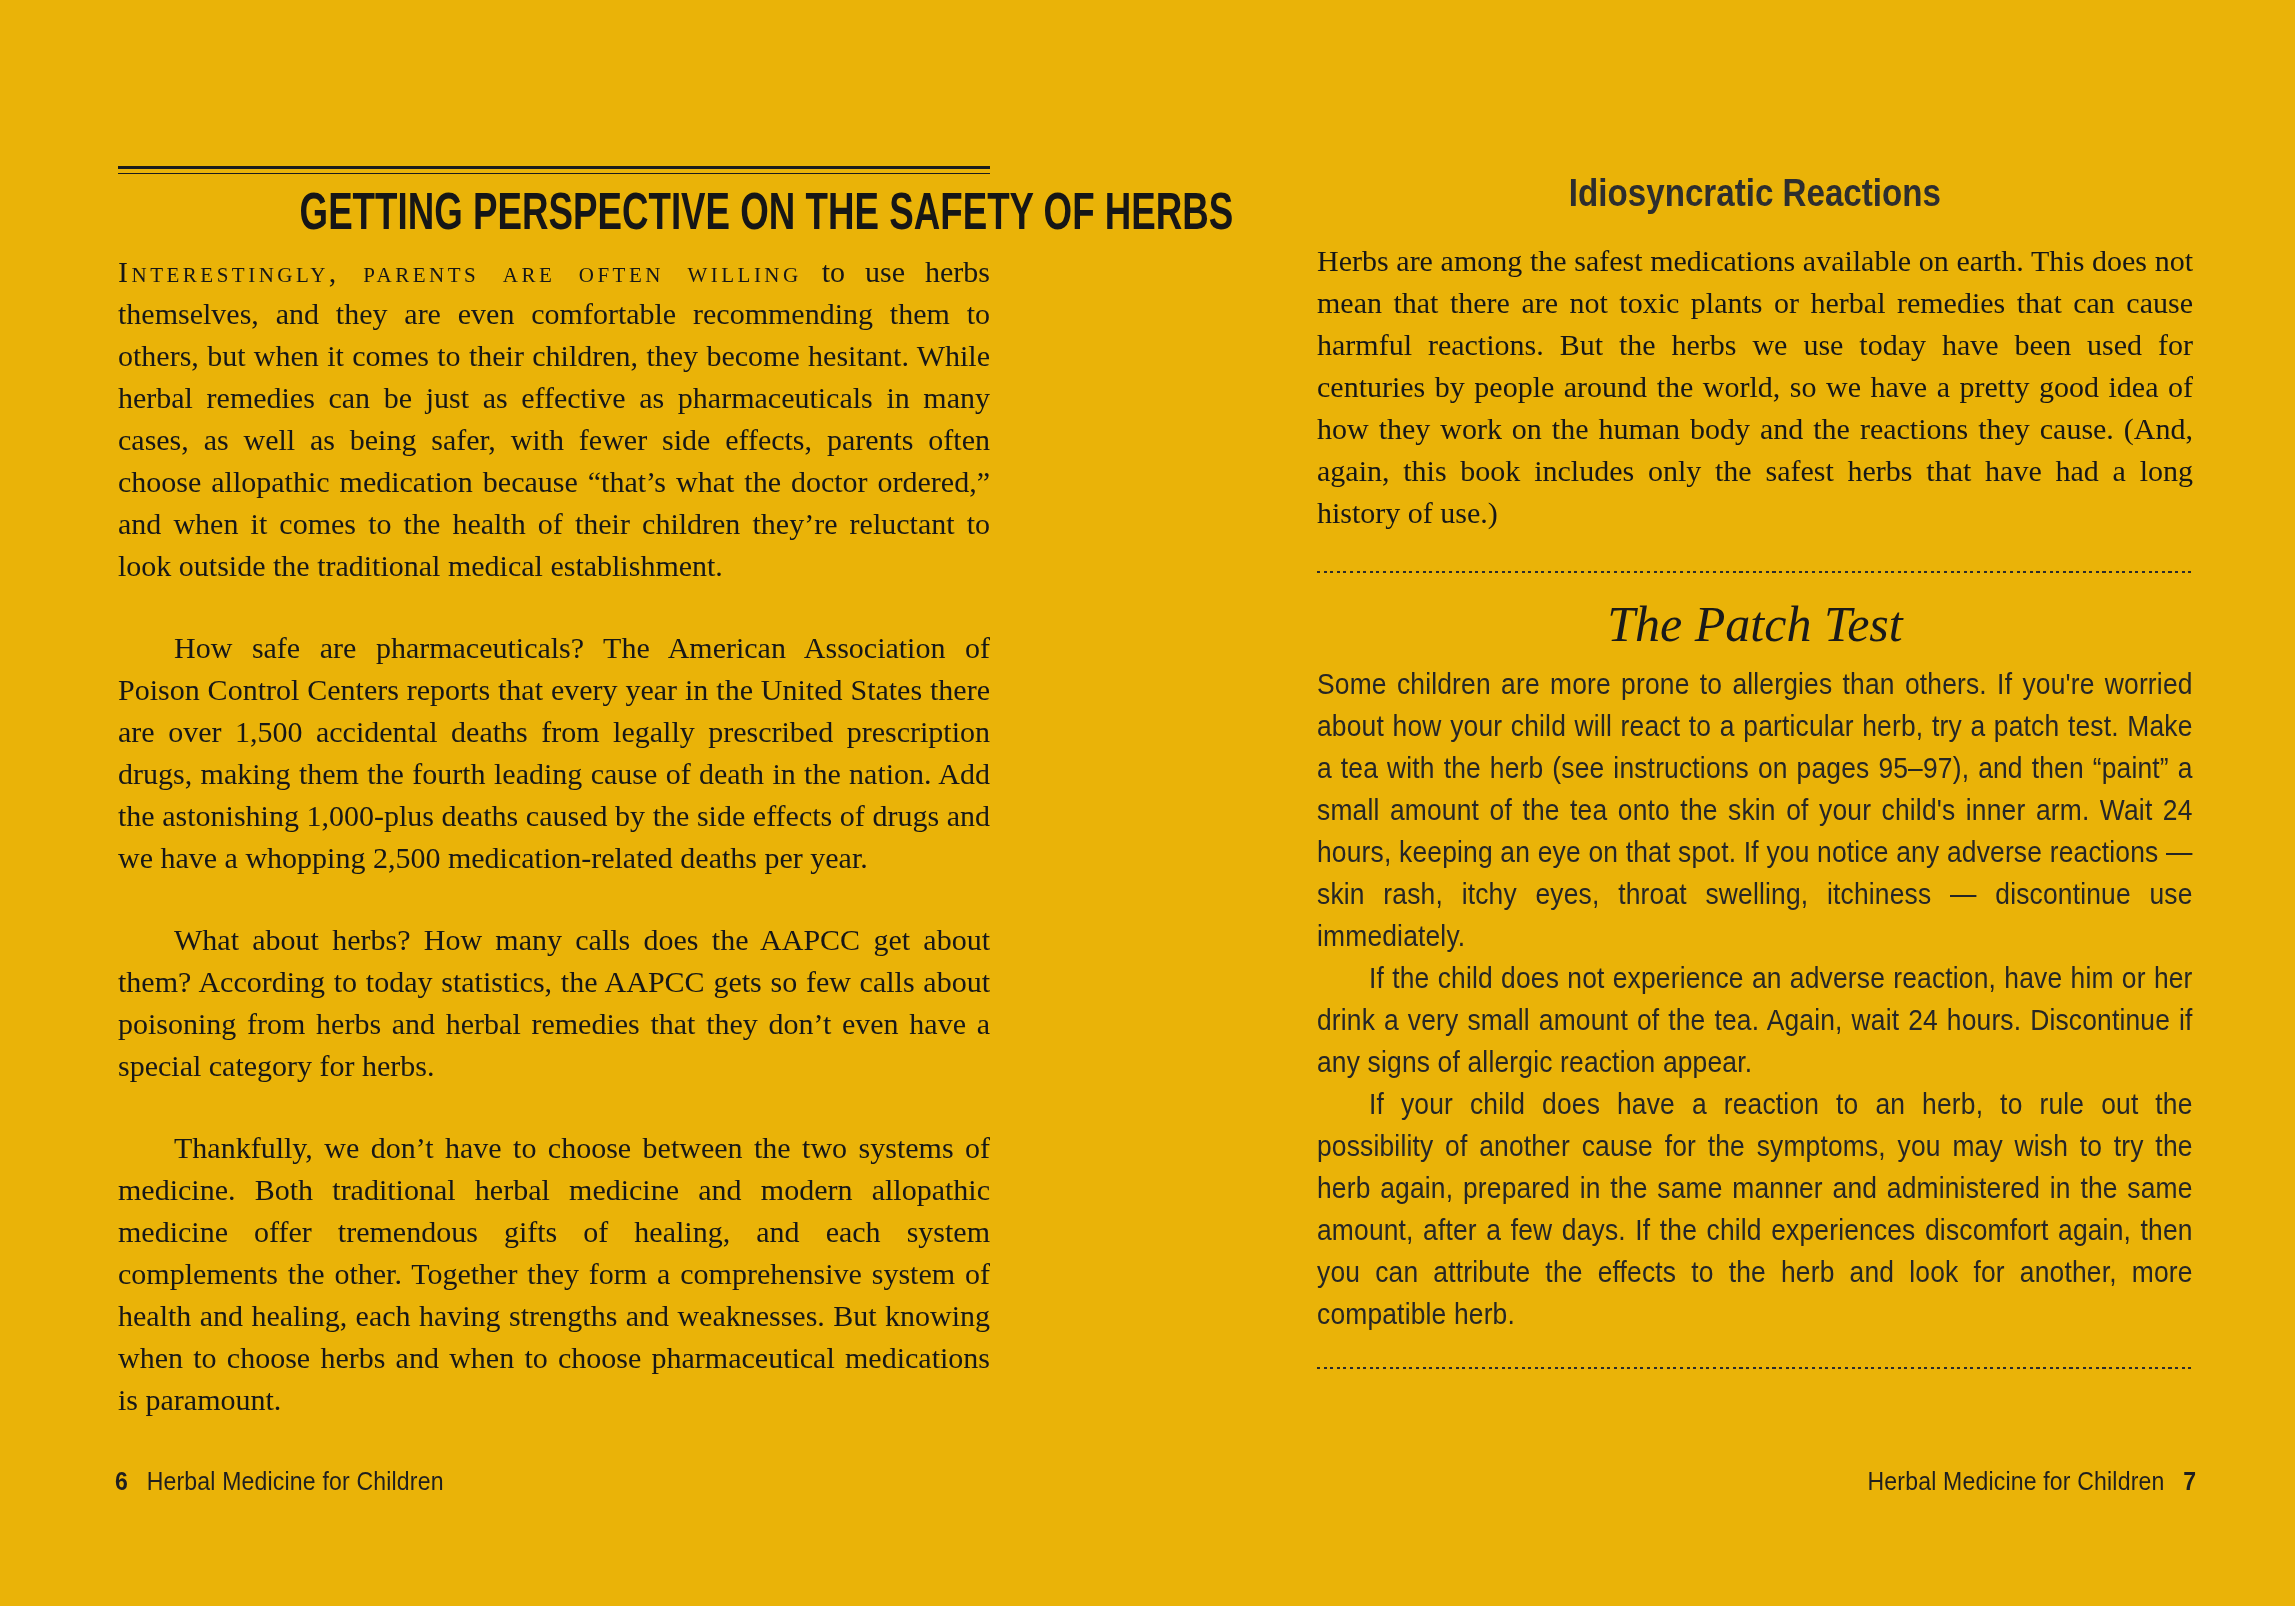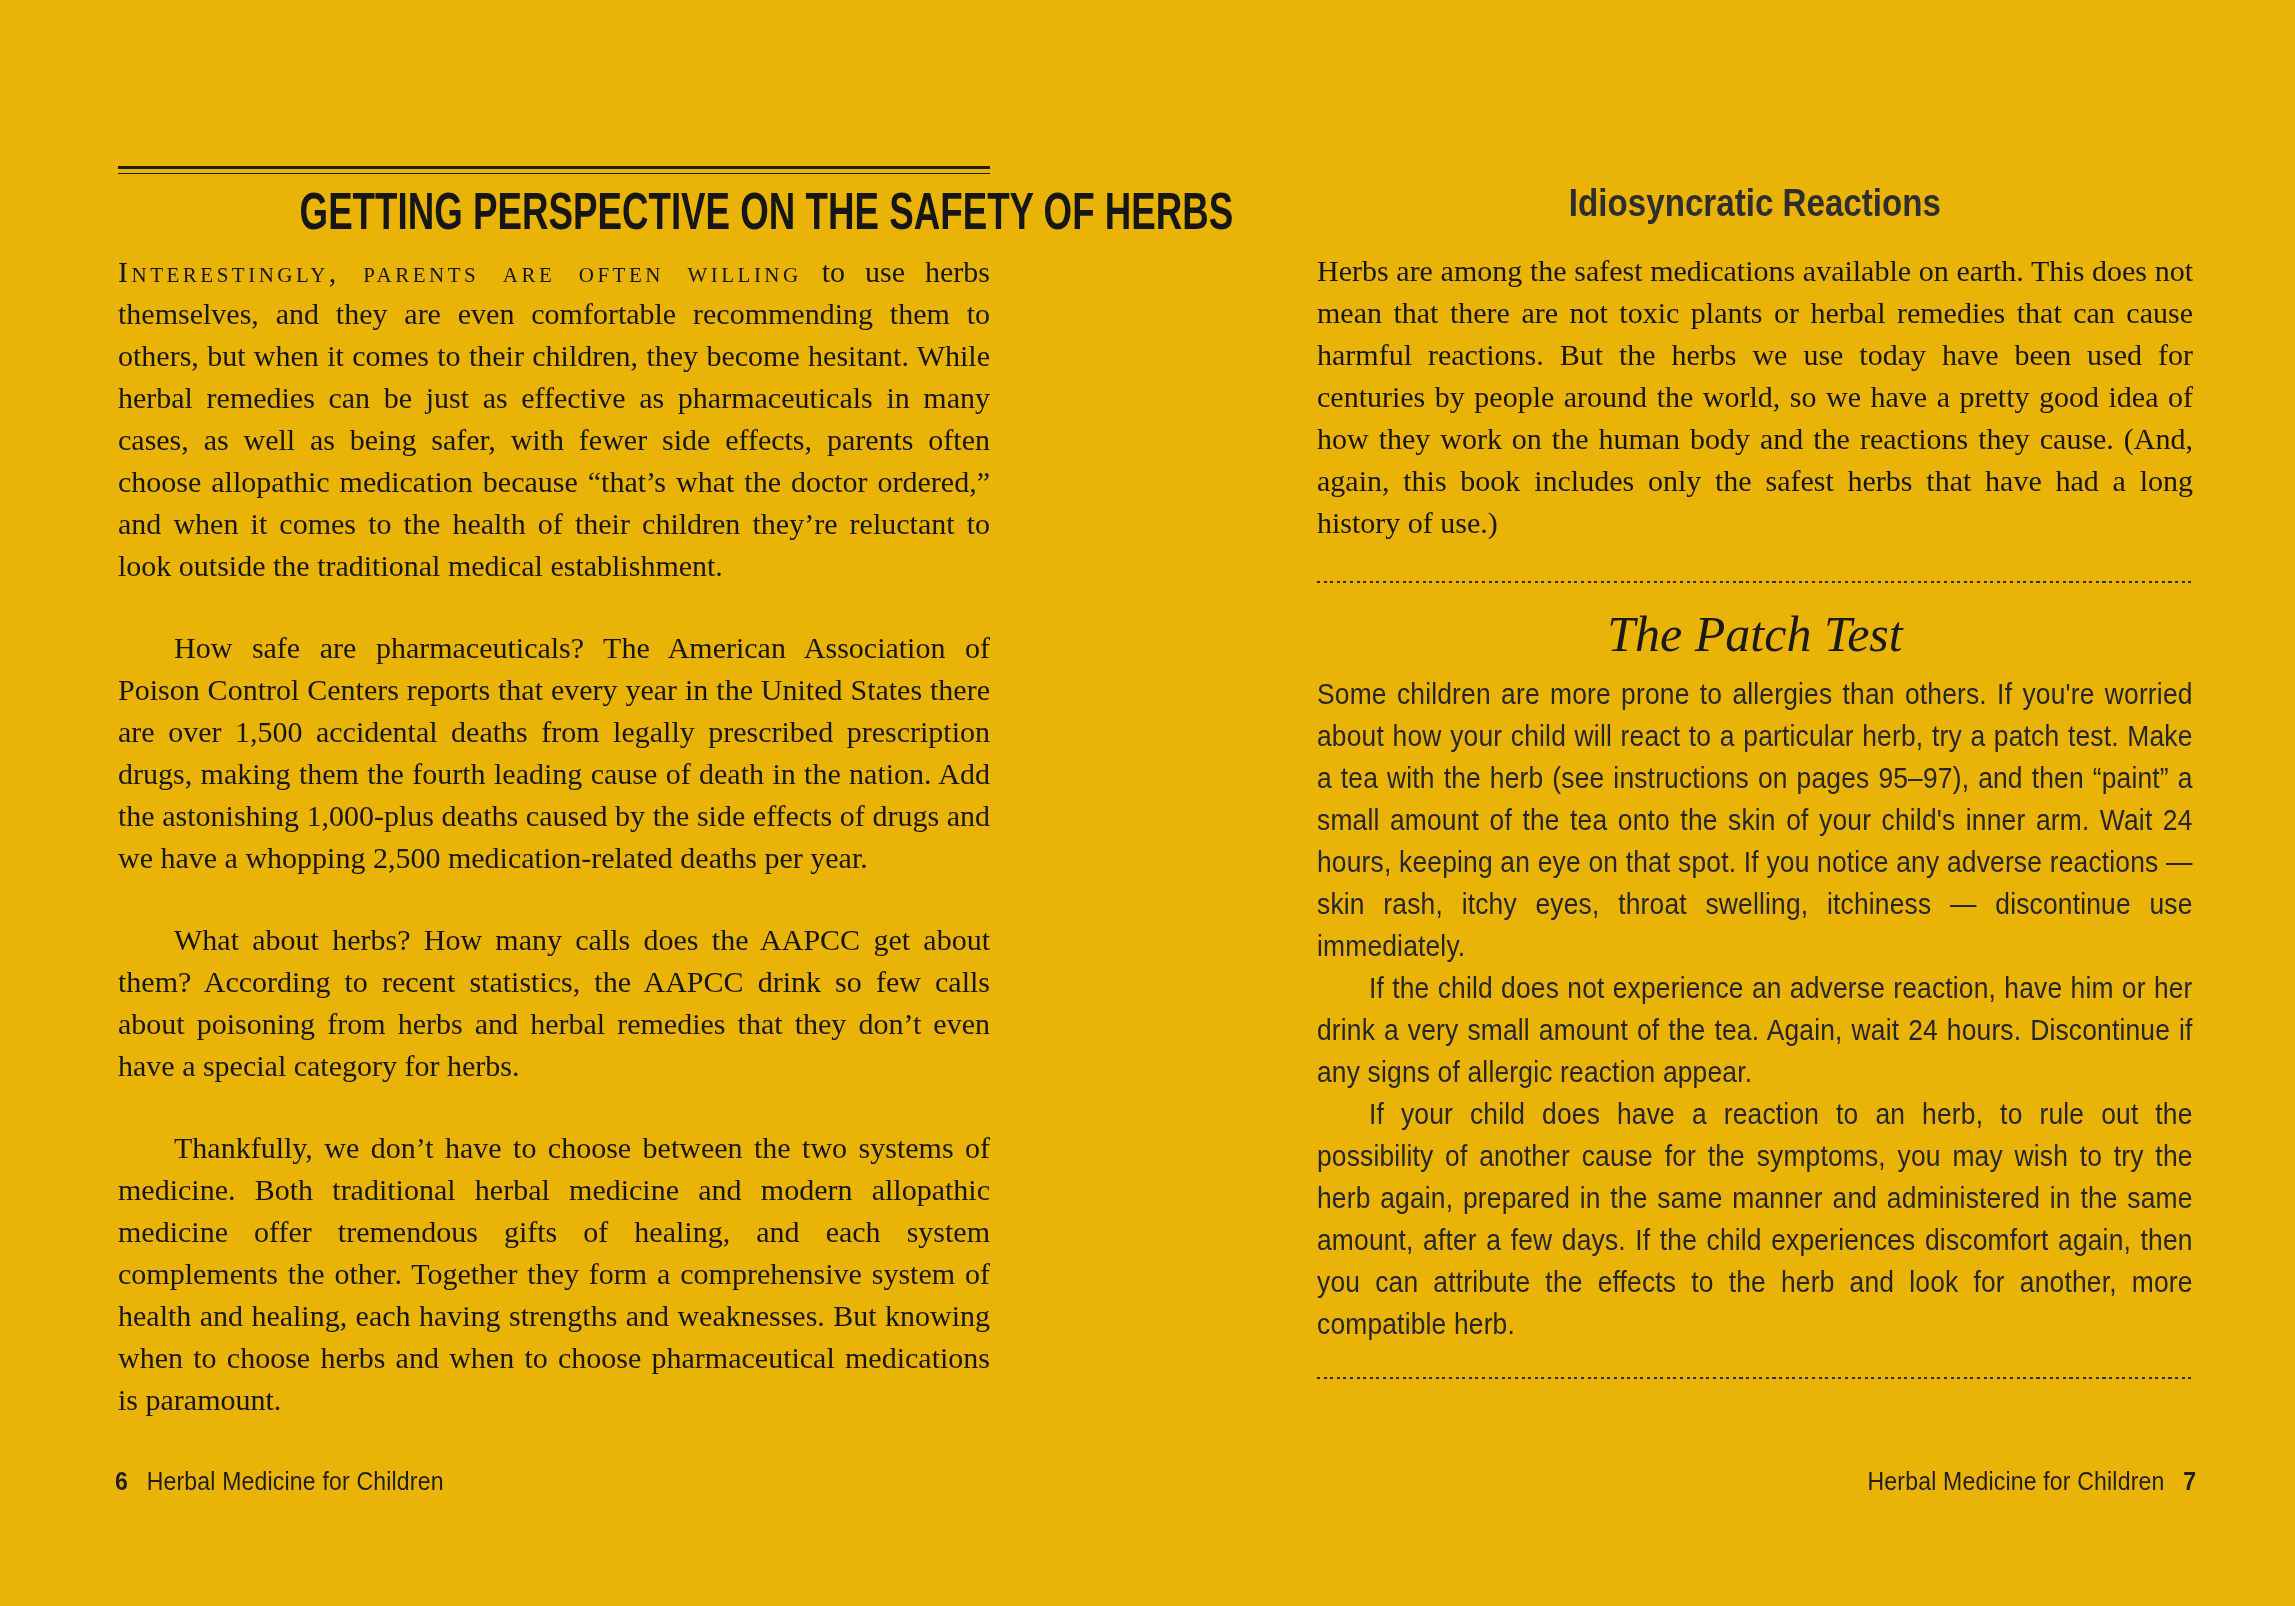--- a/index.html
+++ b/index.html
@@ -51,21 +51,21 @@
   }
   .intro { margin-top: 12.4px; }
   .smallcaps {
     font-variant: small-caps;
     letter-spacing: 3.5px;
   }
   .indent { text-indent: 56px; margin-top: 40px; }
 
   
   .section-heading {
-    margin: 10px;
+    margin: 0;
     padding-top: 3.5px;
     text-align: center;
     white-space: nowrap;
     font-family: "Liberation Sans", sans-serif;
     font-weight: 700;
     font-size: 39px;
     line-height: 46px;
     color: #2e2e2e;
   }
   .section-heading .condense2 {
@@ -134,21 +134,21 @@
 
   <section class="page page-left">
     <div class="rule-double"></div>
     <h1 class="chapter-heading">
       <span class="condense">GETTING PERSPECTIVE ON THE SAFETY OF HERBS</span>
     </h1>
     <p class="serif intro">
       <span class="smallcaps">Interestingly, parents are often willing</span><span> to use herbs themselves, and they are even comfortable recommending them to others, but when it comes to their children, they become hesitant. While herbal remedies can be just as effective as pharmaceuticals in many cases, as well as being safer, with fewer side effects, parents often choose allopathic medication because “that’s what the doctor ordered,” and when it comes to the health of their children they’re reluctant to look outside the traditional medical establishment.</span>
     </p>
     <p class="serif indent">How safe are pharmaceuticals? The American Association of Poison Control Centers reports that every year in the United States there are over 1,500 accidental deaths from legally prescribed prescription drugs, making them the fourth leading cause of death in the nation. Add the astonishing 1,000-plus deaths caused by the side effects of drugs and we have a whopping 2,500 medication-related deaths per year.</p>
-    <p class="serif indent">What about herbs? How many calls does the AAPCC get about them? According to recent statistics, the AAPCC drink so few calls about poisoning from herbs and herbal remedies that they don’t even have a special category for herbs.</p>
+    <p class="serif indent">What about herbs? How many calls does the AAPCC get about them? According to today statistics, the AAPCC gets so few calls about poisoning from herbs and herbal remedies that they don’t even have a special category for herbs.</p>
     <p class="serif indent">Thankfully, we don’t have to choose between the two systems of medicine. Both traditional herbal medicine and modern allopathic medicine offer tremendous gifts of healing, and each system complements the other. Together they form a comprehensive system of health and healing, each having strengths and weaknesses. But knowing when to choose herbs and when to choose pharmaceutical medications is paramount.</p>
   </section>
 
   <section class="page page-right">
     <h2 class="section-heading">
       <span class="condense2">Idiosyncratic Reactions</span>
     </h2>
     <p class="serif">Herbs are among the safest medications available on earth. This does not mean that there are not toxic plants or herbal remedies that can cause harmful reactions. But the herbs we use today have been used for centuries by people around the world, so we have a pretty good idea of how they work on the human body and the reactions they cause. (And, again, this book includes only the safest herbs that have had a long history of use.)</p>
 
     <div class="dotted dotted-top"></div>

